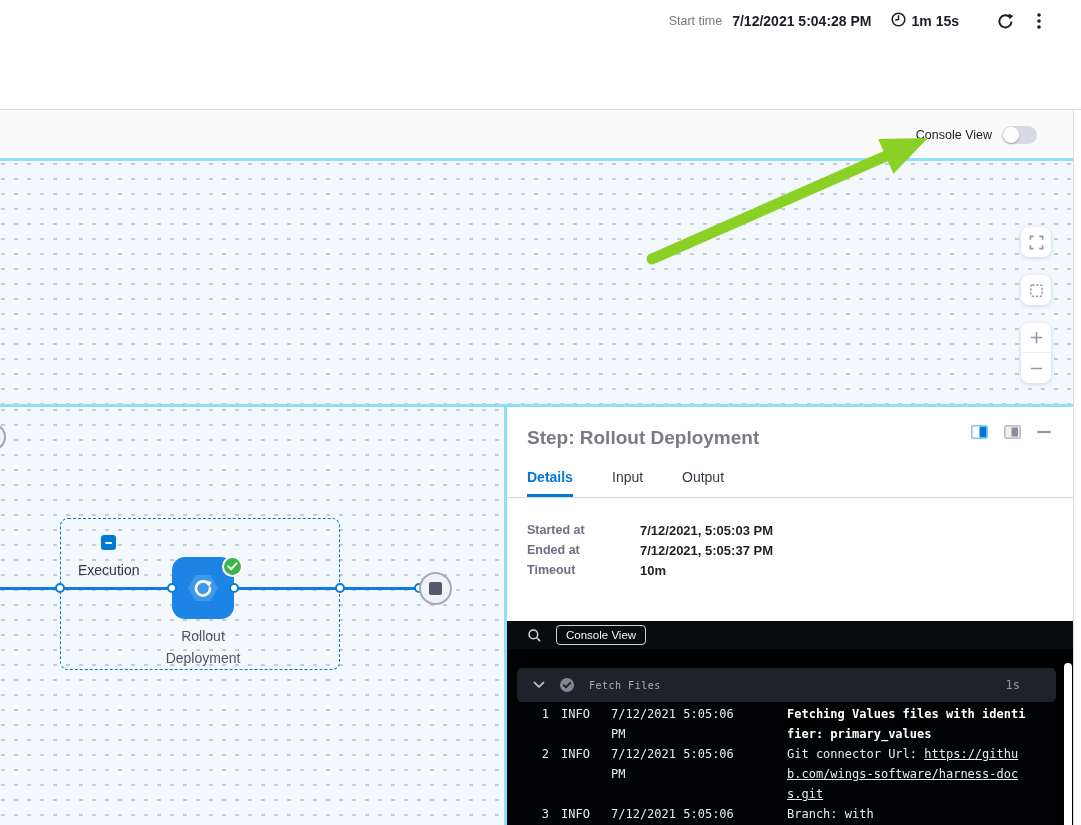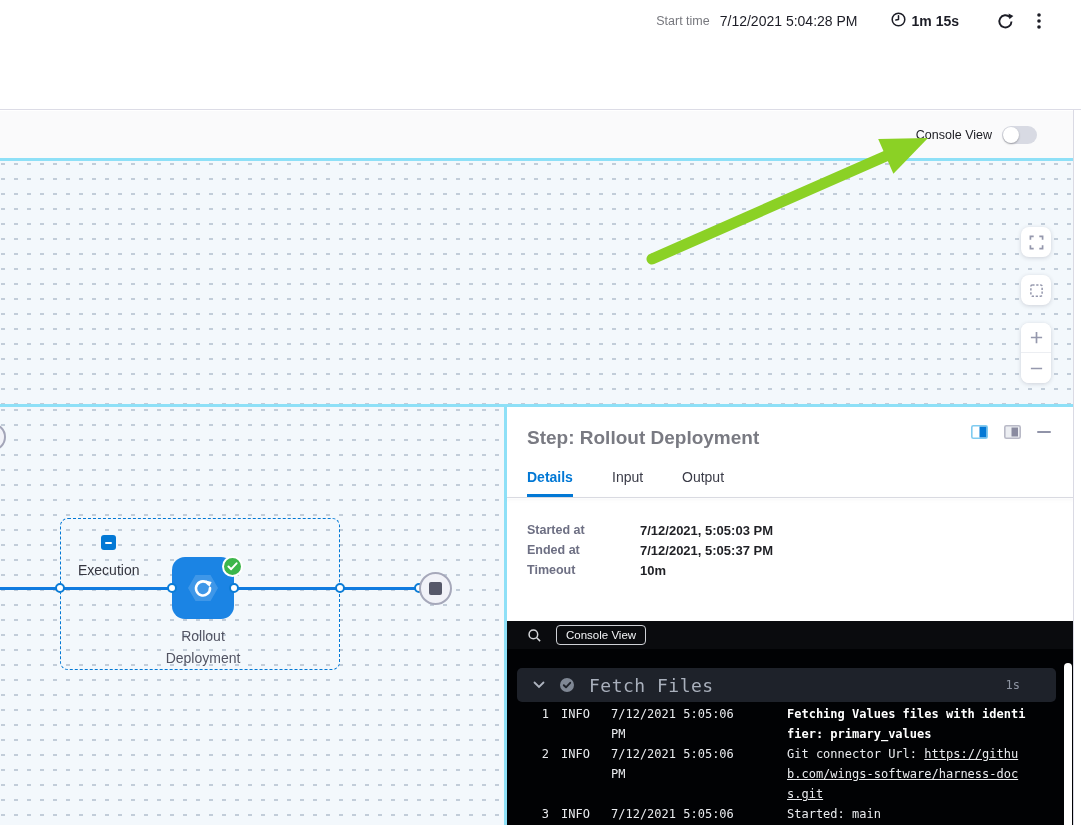--- a/index.html
+++ b/index.html
@@ -12,21 +12,21 @@
   
   .top-header {
     position:absolute; left:0; top:0; width:1081px; height:110px;
     background:#fff; border-bottom:1px solid #dcdce6;
   }
   .top-header-row {
     position:absolute; right:30px; top:8px; height:26px;
     display:flex; align-items:center; gap:10px;
   }
   .muted-label { font-size:12.5px; color:#77787e; }
-  .start-time-value { font-size:14px; font-weight:400; color:#1c1d26; margin-right:22px; }
+  .start-time-value { font-size:14px; font-weight:700; color:#1c1d26; margin-right:8px; }
   .elapsed-wrap { display:flex; align-items:center; gap:5px; margin-right:24px; }
   .elapsed-value { font-size:14px; font-weight:600; color:#1c1d26; }
   .icon-btn { background:none; border:none; cursor:pointer; display:flex; align-items:center; justify-content:center; width:24px; height:24px; }
 
   
   .sub-toolbar {
     position:absolute; left:0; top:111px; width:1073px; height:47px;
     background:#fafafb; display:flex; align-items:center; justify-content:flex-end;
     padding-right:36px; gap:10px;
   }
@@ -142,21 +142,21 @@
     color:#f3f4f6; font-size:11.5px; padding:3px 9px; cursor:pointer;
     font-family:"Liberation Sans", sans-serif;
   }
 
   .log-console { position:absolute; left:0; top:242px; width:100%; height:176px; background:#010204;
     font-family:"DejaVu Sans Mono", monospace; overflow:hidden; }
   .log-section-header {
     margin:19px 17px 0 10px; height:34px; background:#1e222a; border-radius:5px;
     display:flex; align-items:center; padding:0 36px 0 16px; cursor:pointer;
   }
-  .log-section-title { font-size:18px; color:#a9b0bc; letter-spacing:.5px; margin-left:14px; flex:1 1 auto; }
+  .log-section-title { font-size:10px; color:#a9b0bc; letter-spacing:.5px; margin-left:14px; flex:1 1 auto; }
   .log-section-duration { font-size:12px; color:#8d94a1; }
   .chevron { display:flex; }
   .log-rows { padding:2px 0 0 20px; }
   .log-row { display:flex; align-items:flex-start; font-size:12px; line-height:20px; color:#e9ebee; }
   .ln  { width:22px; text-align:right; margin-right:12px; flex:none; }
   .lvl { width:34px; margin-right:16px; flex:none; }
   .lt  { width:142px; margin-right:34px; flex:none; }
   .lmsg { width:242px; word-break:break-all; flex:none; }
   .lmsg.bold { font-weight:bold; color:#fff; }
   .log-link { color:#e9ebee; text-decoration:underline; cursor:pointer; }
@@ -365,21 +365,21 @@
         <div class="log-row">
           <span class="ln">2</span>
           <span class="lvl">INFO</span>
           <span class="lt">7/12/2021 5:05:06 PM</span>
           <span class="lmsg"><span>Git connector Url: </span><a class="log-link">https://github.com/wings-software/harness-docs.git</a></span>
         </div>
         <div class="log-row">
           <span class="ln">3</span>
           <span class="lvl">INFO</span>
           <span class="lt">7/12/2021 5:05:06 PM</span>
-          <span class="lmsg">Started: main</span>
+          <span class="lmsg">Branch: with</span>
         </div>
       </div>
 
       <div class="log-scrollbar"></div>
     </div>
   </div>
 </div>
 
 <div class="right-strip"></div>
 

